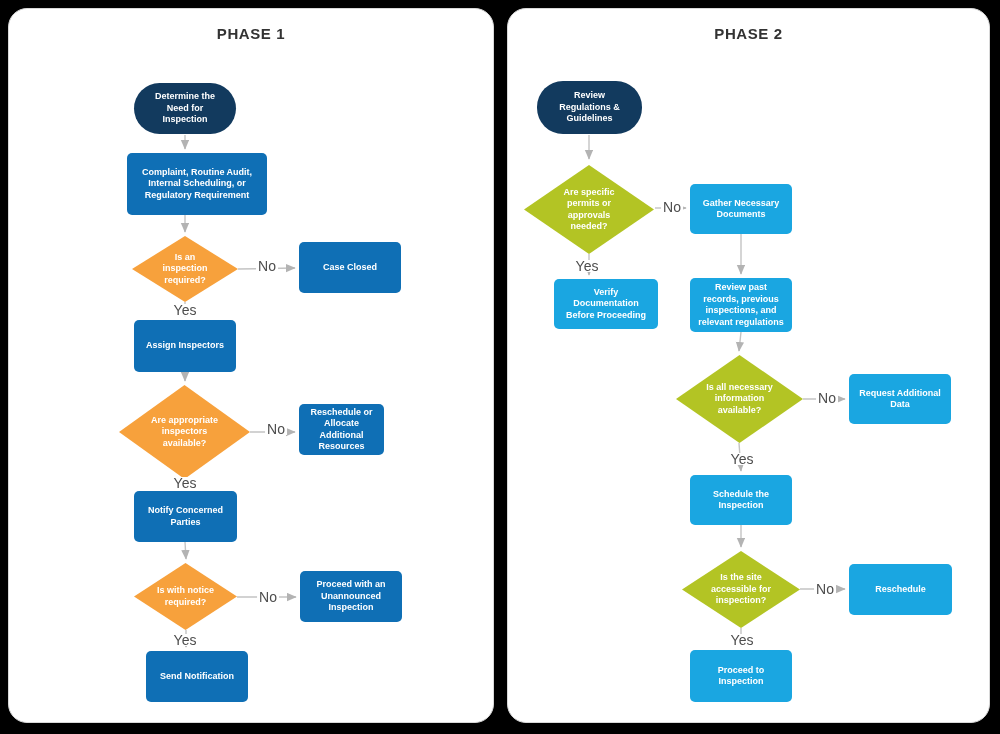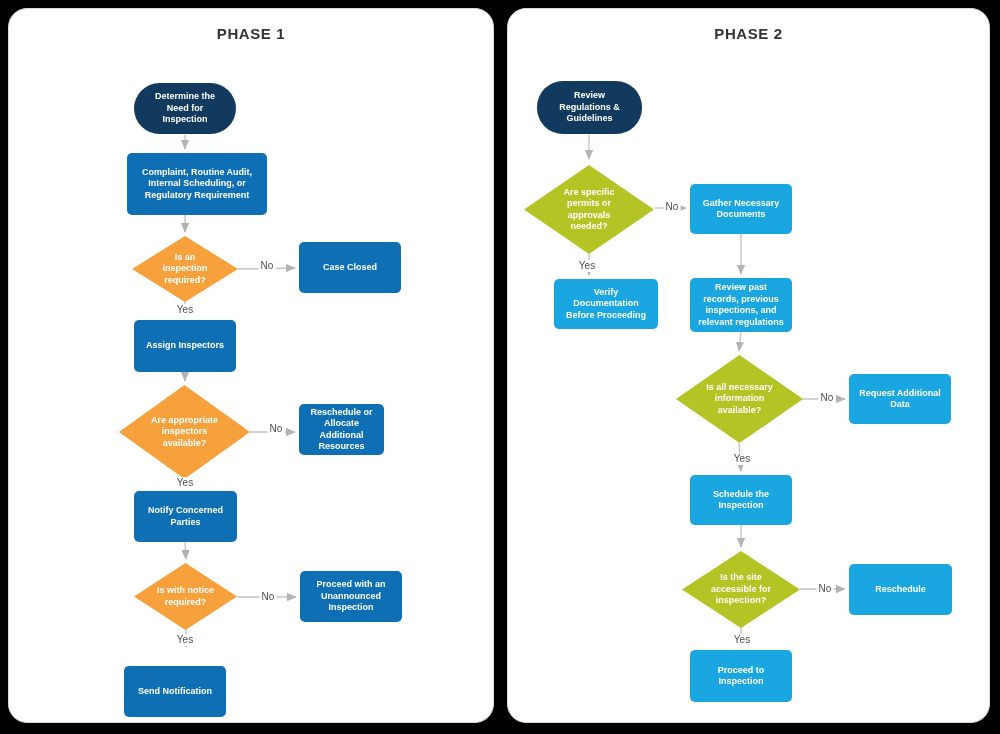--- a/index.html
+++ b/index.html
@@ -56,21 +56,21 @@
     background: var(--dc);
   }
   .p1 .diamond { --dc: var(--orange); }
   .p2 .diamond { --dc: var(--green); }
   .diamond span { position: relative; z-index: 1; display: block; width: 62%; }
   .elabel {
     position: absolute;
     transform: translate(-50%, -50%);
     background: #fff;
     color: #4d4d4d;
-    font-size: 10px;
+    font-size: 14px;
     line-height: 12px;
     padding: 0 2px;
     z-index: 2;
     white-space: nowrap;
   }
 </style>
 </head>
 <body>
 
 <section class="panel p1" id="panel1">
@@ -129,21 +129,21 @@
   </div>
 
   <div class="node diamond" style="left:125px; top:554px; width:103px; height:67px;">
     <span>Is with notice required?</span>
   </div>
 
   <div class="node process" style="left:291px; top:562px; width:102px; height:51px;">
     <span>Proceed with an Unannounced Inspection</span>
   </div>
 
-  <div class="node process" style="left:115px; top:642px; width:102px; height:51px;margin-top:15px;">
+  <div class="node process" style="left:137px; top:642px; width:102px; height:51px;">
     <span>Send Notification</span>
   </div>
 
   <div class="elabel" style="left:258px; top:257px;">No</div>
   <div class="elabel" style="left:176px; top:301px;">Yes</div>
   <div class="elabel" style="left:267px; top:420px;">No</div>
   <div class="elabel" style="left:176px; top:474px;">Yes</div>
   <div class="elabel" style="left:259px; top:588px;">No</div>
   <div class="elabel" style="left:176px; top:631px;">Yes</div>
 </section>

